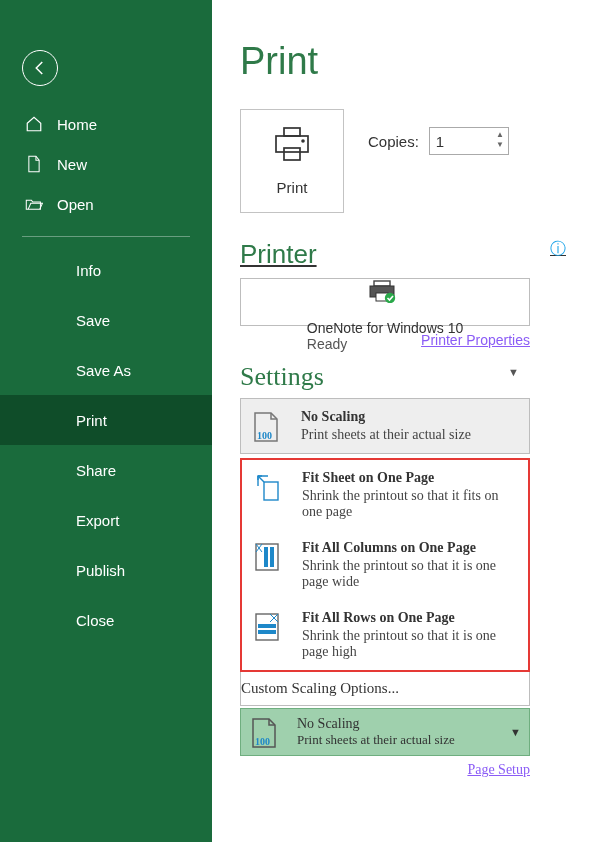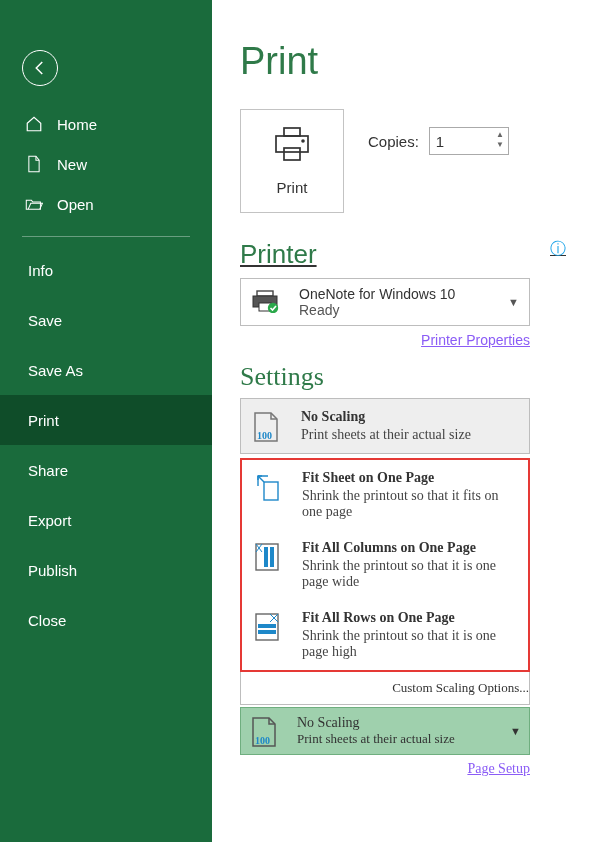--- a/index.html
+++ b/index.html
@@ -51,21 +51,21 @@
     justify-content: center;
   }
   .sidebar-sep {
     border-top: 1px solid rgba(255,255,255,0.35);
     margin: 12px 22px 8px 22px;
   }
   .sidebar-sub {
     height: 50px;
     display: flex;
     align-items: center;
-    padding-left: 28px;
+    padding-left: 76px;
     font-size: 15px;
   }
   .sidebar-sub.active {
     background: #0f4d29;
   }
   .main {
     flex: 1;
     padding: 40px 28px 20px 28px;
     position: relative;
     overflow: hidden;
@@ -140,20 +140,21 @@
   }
   .printer-box {
     border: 1px solid #bdbdbd;
     height: 48px;
     display: flex;
     align-items: center;
     padding: 0 10px;
     gap: 14px;
     margin-top: 2px;
     width: 290px;
+    flex-direction: column;
   }
   .printer-box .dd {
     margin-left: auto;
     color:#555;
     font-size:11px;
   }
   .link {
     color: #8b5cf6;
     text-decoration: underline;
     font-size: 14px;
@@ -179,22 +180,22 @@
     border: 1px solid #bdbdbd;
   }
   .red-box {
     border: 2px solid #e53935;
     margin-top: 4px;
   }
   .custom-row {
     border: 1px solid #bdbdbd;
     border-top: none;
     padding: 8px 0;
-    text-align: right;
-    font-size:13px;
+    text-align: left;
+    font-size:15px;
   }
   .green-row {
     background: #9fd0ad;
     border: 1px solid #6fae7f;
     display: flex;
     align-items: center;
     gap: 14px;
     padding: 6px 10px;
     margin-top: 2px;
     position: relative;

